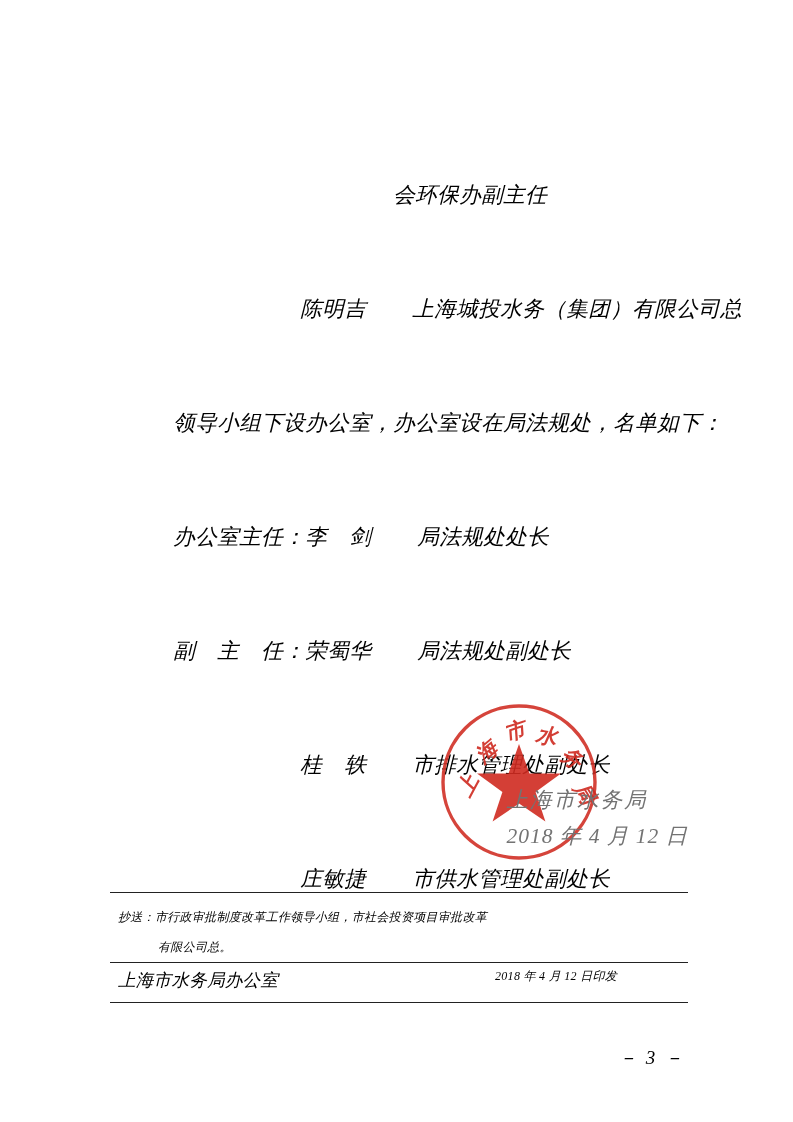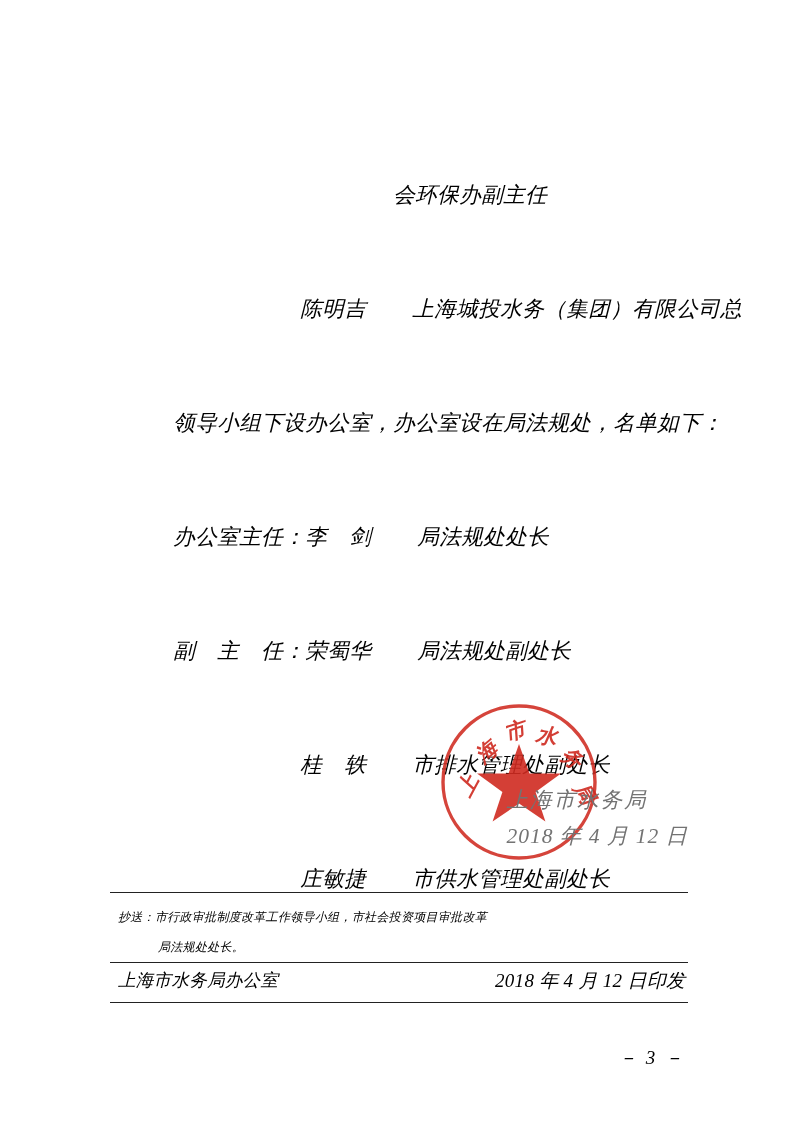--- a/index.html
+++ b/index.html
@@ -96,21 +96,21 @@
     left: 118px;
     top: 968px;
     font-size: 17.5px;
     letter-spacing: 0.3px;
     text-align: right;
   }
   .footer-date {
     position: absolute;
     left: 495px;
     top: 968px;
-    font-size: 19px;
+    font-size: 12px;
     letter-spacing: 0.3px;
   }
   .page-num {
     position: absolute;
     right: 108px;
     top: 1045px;
     font-size: 19px;
     letter-spacing: 2px;
   }
 </style>
@@ -174,21 +174,21 @@
     <div class="l1">上海市水务局</div>
     <div class="l2">2018 年 4 月 12 日</div>
   </div>
 
   <div class="rule rule-top"></div>
   <div class="rule rule-mid"></div>
   <div class="rule rule-bot"></div>
 
   <div class="footer-note">
     <span>抄送：市行政审批制度改革工作领导小组，市社会投资项目审批改革</span>
-    <span class="second">局法规处处长。</span>
+    <span class="second">有限公司总。</span>
   </div>
 
   <div class="footer-org">上海市水务局办公室</div>
   <div class="footer-date">2018 年 4 月 12 日印发</div>
 
   <div class="page-num">－ 3 －</div>
 
 </div>
 
 </body></html>

